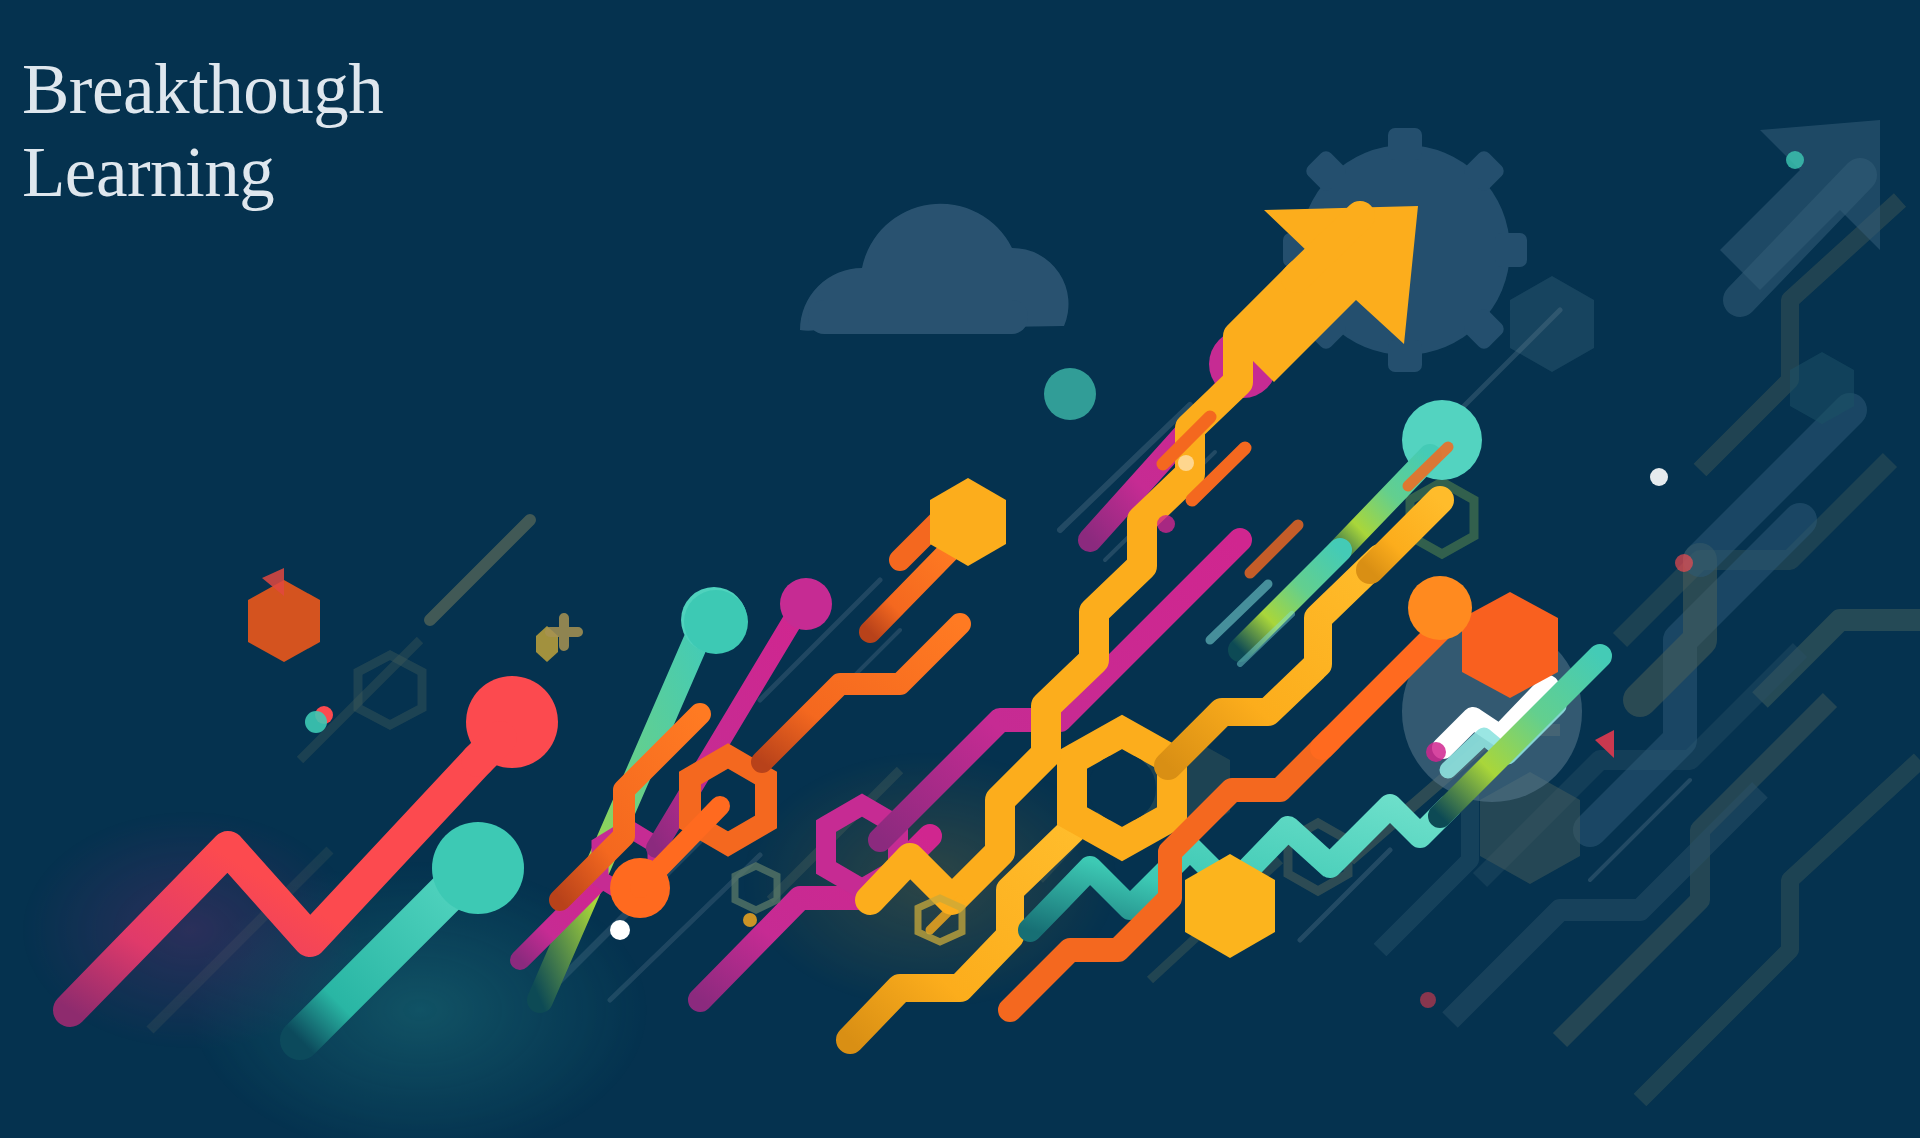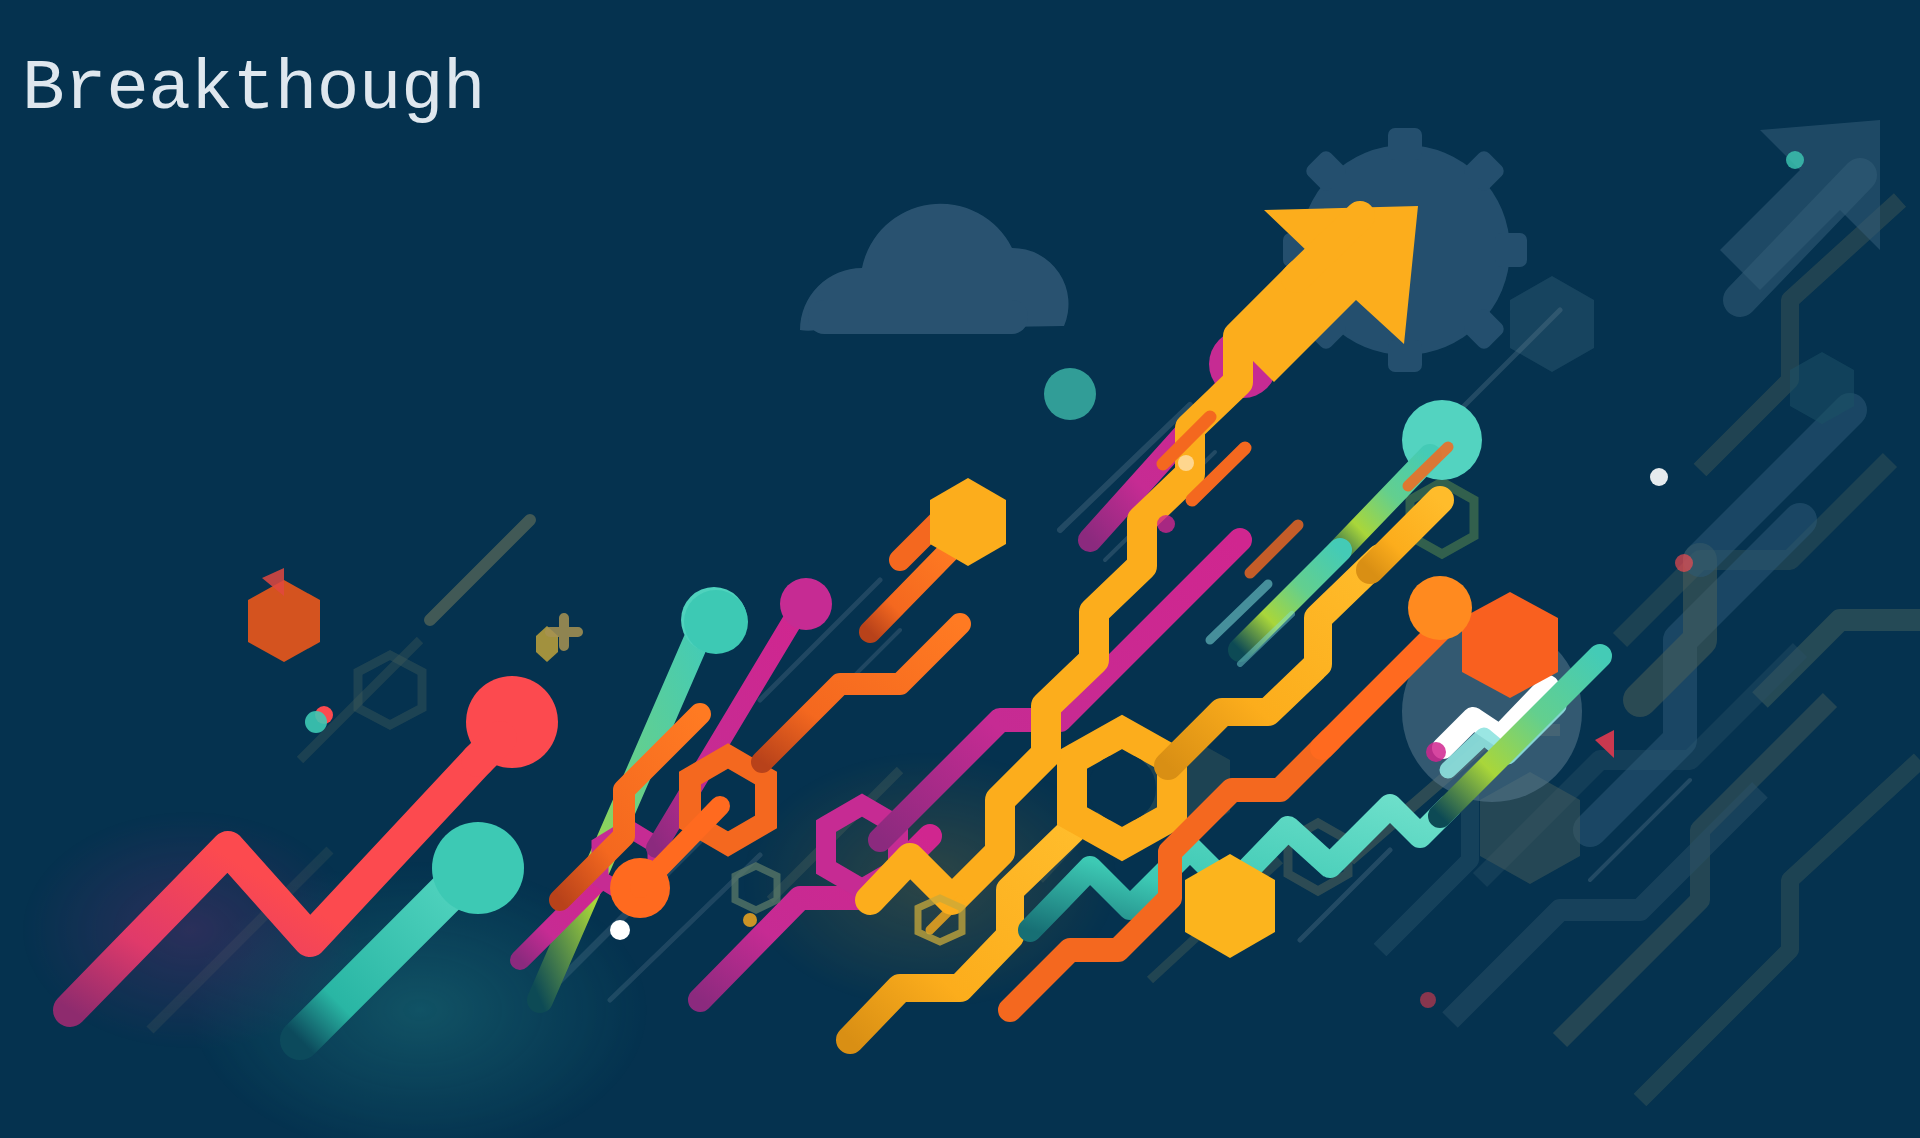--- a/index.html
+++ b/index.html
@@ -13,21 +13,21 @@
   #art{position:absolute;inset:0;width:1920px;height:1138px;display:block;}
   #headline{
     position:absolute;
     left:22px; top:48px;
     width:720px;
     z-index:5;
     pointer-events:none;
   }
   .hl-line{
     display:block;
-    font-family:Liberation Mono, monospace;
+    font-family:Liberation Serif, serif;
     font-weight:300;
     font-size:71px;
     line-height:1.17;
     letter-spacing:-0.5px;
     color:#dfe7ee;
     white-space:pre;
   }
 </style>
 </head>
 <body>
@@ -284,15 +284,16 @@
     </g>
 
     <g stroke-linecap="round" opacity="0.9">
       <path d="M1210 640 L1268 584" stroke="#7fe0dc" stroke-width="9" fill="none" opacity="0.6"></path>
       <path d="M1240 664 L1292 614" stroke="#7fe0dc" stroke-width="6" fill="none" opacity="0.5"></path>
     </g>
   </svg>
 
   <div id="headline">
     <span class="hl-line">Breakthough</span>
+    <span class="hl-line">Learning</span>
   </div>
 
 </div>
 
 </body></html>

